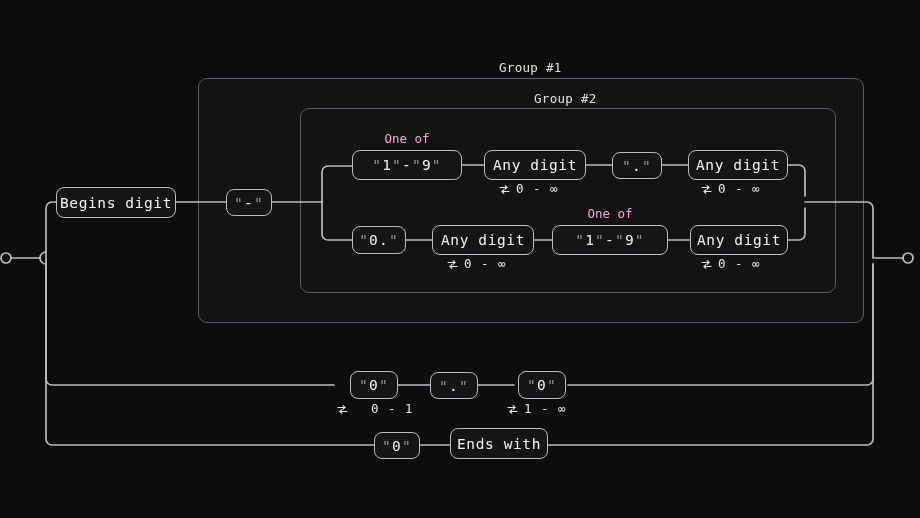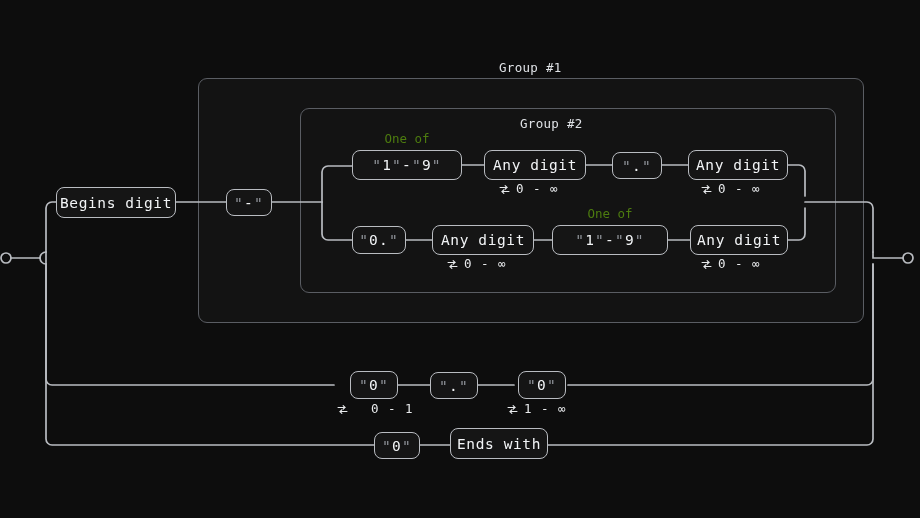--- a/index.html
+++ b/index.html
@@ -53,21 +53,21 @@
     white-space: nowrap;
     letter-spacing: 0.6px;
     font-family: "DejaVu Sans Mono", "Liberation Mono", monospace;
   }
   .node.lit { letter-spacing: 1.2px; }
   .q {
     color: #8e9298;
   }
   .cap-label {
     position: absolute;
-    color: #4d7c0f;
+    color: #f9a8d4;
     font-size: 12.5px;
     white-space: nowrap;
     text-align: center;
     font-family: "DejaVu Sans Mono", "Liberation Mono", monospace;
   }
   .quant {
     position: absolute;
     color: #e8eaec;
     font-size: 12.5px;
     white-space: nowrap;
@@ -87,21 +87,21 @@
 </style>
 </head>
 <body>
 
 <div id="canvas">
 
   <div class="grp" style="left:198px; top:78px; width:666px; height:245px;"></div>
   <div class="grp" style="left:300px; top:108px; width:536px; height:185px;"></div>
 
   <div class="grp-label" style="left:499px; top:60px;">Group #1</div>
-  <div class="grp-label" style="left:520px; top:91px;margin-top:25px;">Group #2</div>
+  <div class="grp-label" style="left:534px; top:91px;">Group #2</div>
 
   <svg class="wires" viewBox="0 0 920 518" fill="none">
     <g stroke="#b9bcc1" stroke-width="1.7" fill="none" stroke-linecap="round">
 
       <circle cx="6" cy="258" r="5" stroke="#b9bcc1" stroke-width="1.7" fill="none"></circle>
       <path d="M11 258 H40"></path>
 
       <path d="M40 258 H40 M46 252 V264"></path>
       <path d="M40 258 a6 6 0 0 1 6 -6"></path>
       <path d="M46 252 V208 a6 6 0 0 1 6 -6 H56"></path>

